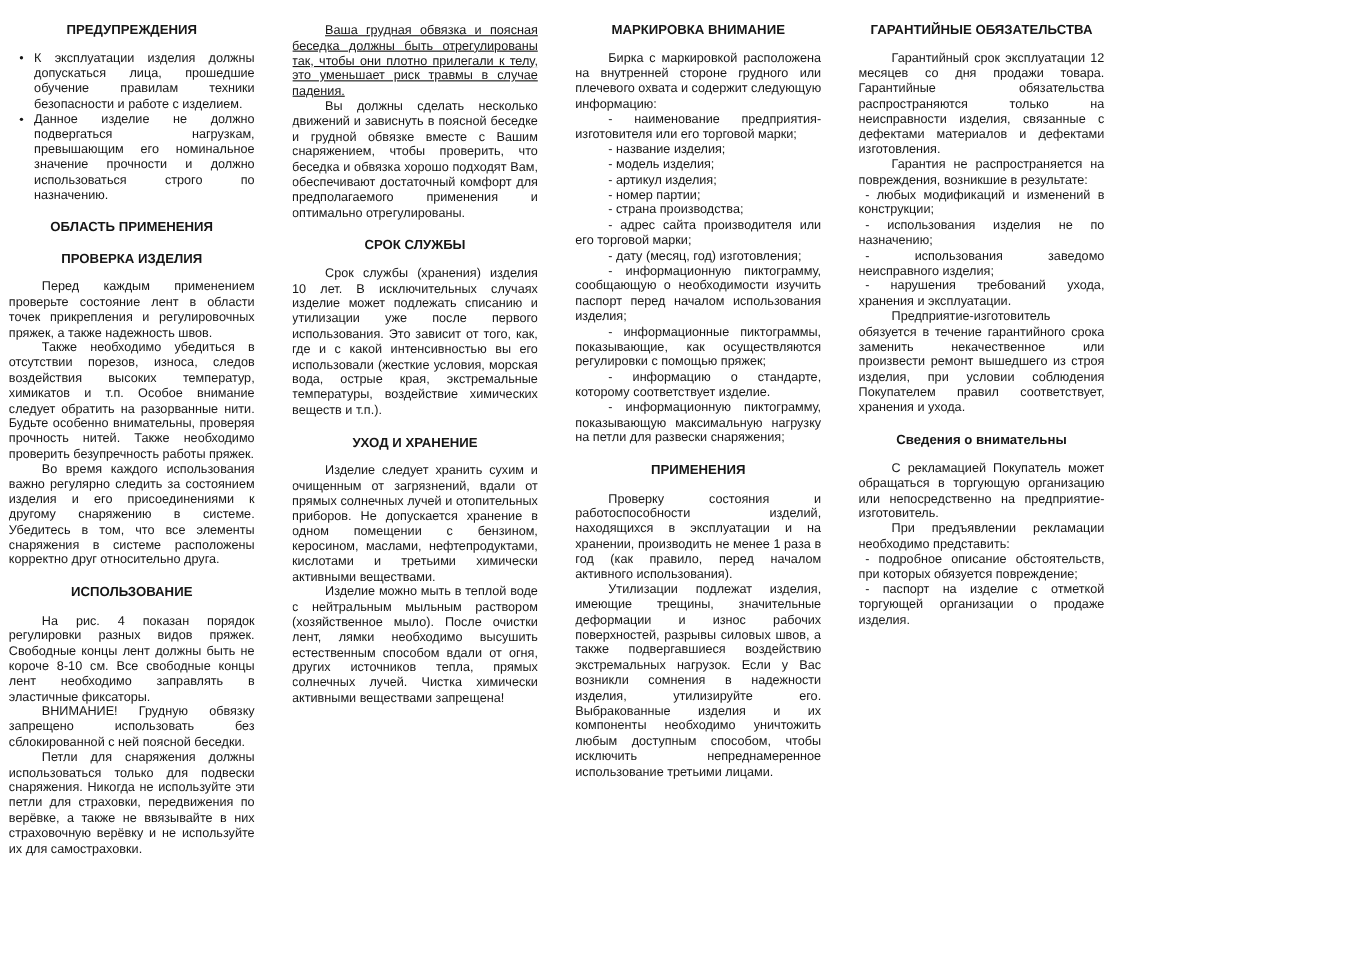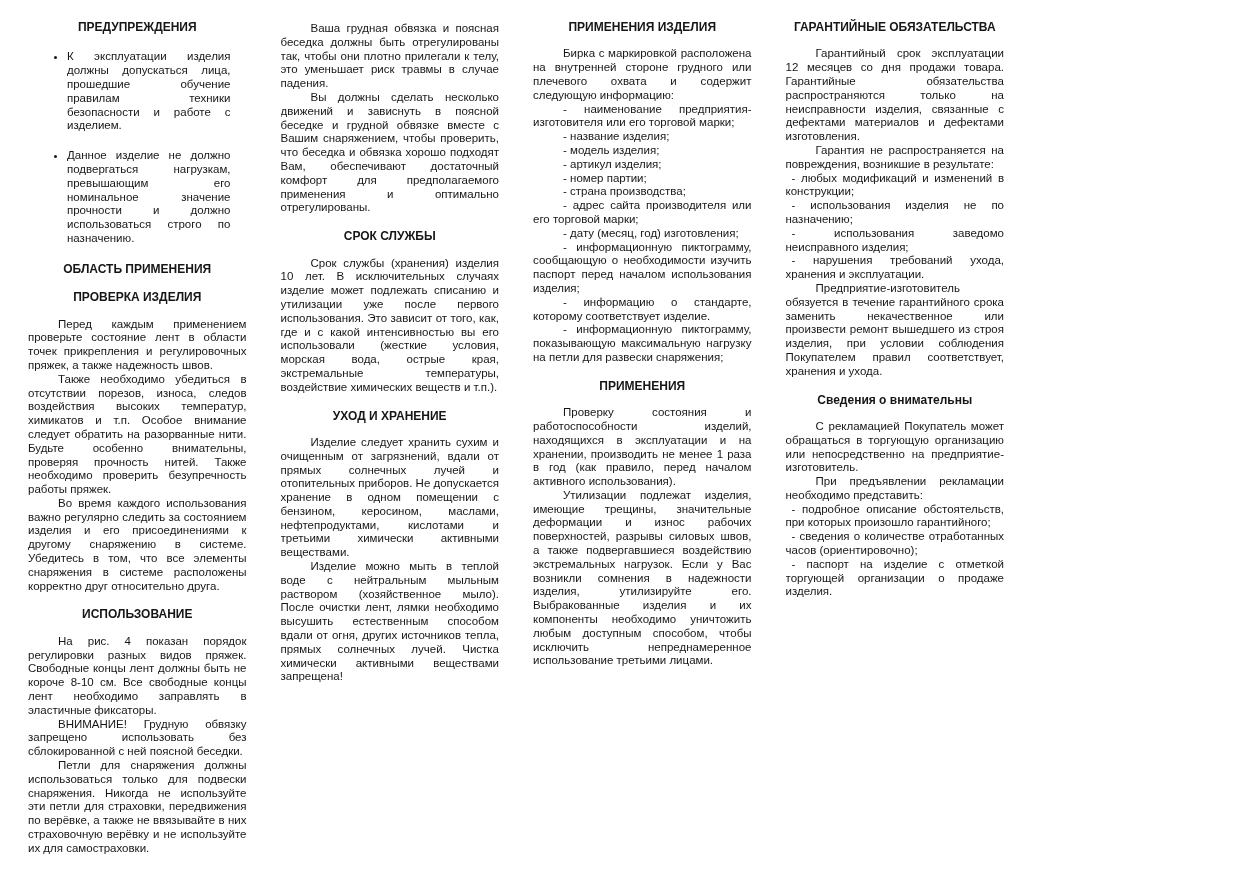--- a/index.html
+++ b/index.html
@@ -5,48 +5,48 @@
   html, body { margin: 0; padding: 0; }
   body {
     width: 1236px; height: 870px;
     background: #ffffff; color: #161616;
     font-family: "Liberation Sans", sans-serif;
     overflow: hidden;
   }
   .sheet {
     box-sizing: border-box;
     width: 1016px; height: 870px;
-    padding: 16px 12px 0 28px;
+    padding: 16px 12px 0 8px;
     display: grid;
     grid-template-columns: repeat(4, 1fr);
     column-gap: 34px;
   }
   .col {
     font-size: 11.5px;
     line-height: 1.2;
     text-align: justify;
     overflow: hidden;
   }
   .h {
     font-weight: bold;
     font-size: 12px;
     text-align: center;
     text-indent: 0;
     margin: 14px 0 13px 0;
   }
   .col > .h:first-child { margin-top: 4px; }
-  .col > .p:first-child { margin-top: 6px; }
+  .col > .p:first-child { margin-top: 6px; text-decoration: underline; }
   .p { margin: 0; text-indent: 30px; }
   .p.dash { text-indent: 6px; }
   ul.bullets {
     margin: 0;
     padding-left: 23px;
     list-style: disc outside;
   }
-  ul.bullets li { text-align: justify; margin: 16px; }
+  ul.bullets li { text-align: justify; margin: 0; }
 </style>
 </head>
 <body>
 
 <div class="sheet">
 
   <div class="col">
     <p class="h">ПРЕДУПРЕЖДЕНИЯ</p>
     <ul class="bullets">
       <li>К эксплуатации изделия должны допускаться лица, прошедшие обучение правилам техники безопасности и работе с изделием.</li>
@@ -67,48 +67,48 @@
     <p class="p">Ваша грудная обвязка и поясная беседка должны быть отрегулированы так, чтобы они плотно прилегали к телу, это уменьшает риск травмы в случае падения.</p>
     <p class="p">Вы должны сделать несколько движений и зависнуть в поясной беседке и грудной обвязке вместе с Вашим снаряжением, чтобы проверить, что беседка и обвязка хорошо подходят Вам, обеспечивают достаточный комфорт для предполагаемого применения и оптимально отрегулированы.</p>
     <p class="h">СРОК СЛУЖБЫ</p>
     <p class="p">Срок службы (хранения) изделия 10 лет. В исключительных случаях изделие может подлежать списанию и утилизации уже после первого использования. Это зависит от того, как, где и с какой интенсивностью вы его использовали (жесткие условия, морская вода, острые края, экстремальные температуры, воздействие химических веществ и т.п.).</p>
     <p class="h">УХОД И ХРАНЕНИЕ</p>
     <p class="p">Изделие следует хранить сухим и очищенным от загрязнений, вдали от прямых солнечных лучей и отопительных приборов. Не допускается хранение в одном помещении с бензином, керосином, маслами, нефтепродуктами, кислотами и третьими химически активными веществами.</p>
     <p class="p">Изделие можно мыть в теплой воде с нейтральным мыльным раствором (хозяйственное мыло). После очистки лент, лямки необходимо высушить естественным способом вдали от огня, других источников тепла, прямых солнечных лучей. Чистка химически активными веществами запрещена!</p>
   </div>
 
   <div class="col">
-    <p class="h">ПРИМЕНЕНИЯ ИЗДЕЛИЯ</p>
+    <p class="h">МАРКИРОВКА ВНИМАНИЕ</p>
     <p class="p">Бирка с маркировкой расположена на внутренней стороне грудного или плечевого охвата и содержит следующую информацию:</p>
     <p class="p">- наименование предприятия-изготовителя или его торговой марки;</p>
     <p class="p">- название изделия;</p>
     <p class="p">- модель изделия;</p>
     <p class="p">- артикул изделия;</p>
     <p class="p">- номер партии;</p>
     <p class="p">- страна производства;</p>
     <p class="p">- адрес сайта производителя или его торговой марки;</p>
     <p class="p">- дату (месяц, год) изготовления;</p>
     <p class="p">- информационную пиктограмму, сообщающую о необходимости изучить паспорт перед началом использования изделия;</p>
+    <p class="p">- информационные пиктограммы, показывающие, как осуществляются регулировки с помощью пряжек;</p>
     <p class="p">- информацию о стандарте, которому соответствует изделие.</p>
     <p class="p">- информационную пиктограмму, показывающую максимальную нагрузку на петли для развески снаряжения;</p>
     <p class="h">ПРИМЕНЕНИЯ</p>
     <p class="p">Проверку состояния и работоспособности изделий, находящихся в эксплуатации и на хранении, производить не менее 1 раза в год (как правило, перед началом активного использования).</p>
     <p class="p">Утилизации подлежат изделия, имеющие трещины, значительные деформации и износ рабочих поверхностей, разрывы силовых швов, а также подвергавшиеся воздействию экстремальных нагрузок. Если у Вас возникли сомнения в надежности изделия, утилизируйте его. Выбракованные изделия и их компоненты необходимо уничтожить любым доступным способом, чтобы исключить непреднамеренное использование третьими лицами.</p>
   </div>
 
   <div class="col">
     <p class="h">ГАРАНТИЙНЫЕ ОБЯЗАТЕЛЬСТВА</p>
     <p class="p">Гарантийный срок эксплуатации 12 месяцев со дня продажи товара. Гарантийные обязательства распространяются только на неисправности изделия, связанные с дефектами материалов и дефектами изготовления.</p>
     <p class="p">Гарантия не распространяется на повреждения, возникшие в результате:</p>
     <p class="p dash">- любых модификаций и изменений в конструкции;</p>
     <p class="p dash">- использования изделия не по назначению;</p>
     <p class="p dash">- использования заведомо неисправного изделия;</p>
     <p class="p dash">- нарушения требований ухода, хранения и эксплуатации.</p>
     <p class="p">Предприятие-изготовитель обязуется в течение гарантийного срока заменить некачественное или произвести ремонт вышедшего из строя изделия, при условии соблюдения Покупателем правил соответствует, хранения и ухода.</p>
     <p class="h">Сведения о внимательны</p>
     <p class="p">С рекламацией Покупатель может обращаться в торгующую организацию или непосредственно на предприятие-изготовитель.</p>
     <p class="p">При предъявлении рекламации необходимо представить:</p>
-    <p class="p dash">- подробное описание обстоятельств, при которых произошло гарантийного;</p>
-    <p class="p dash">- сведения о количестве отработанных часов (ориентировочно);</p>
+    <p class="p dash">- подробное описание обстоятельств, при которых обязуется повреждение;</p>
     <p class="p dash">- паспорт на изделие с отметкой торгующей организации о продаже изделия.</p>
   </div>
 
 </div>
 
 </body></html>

